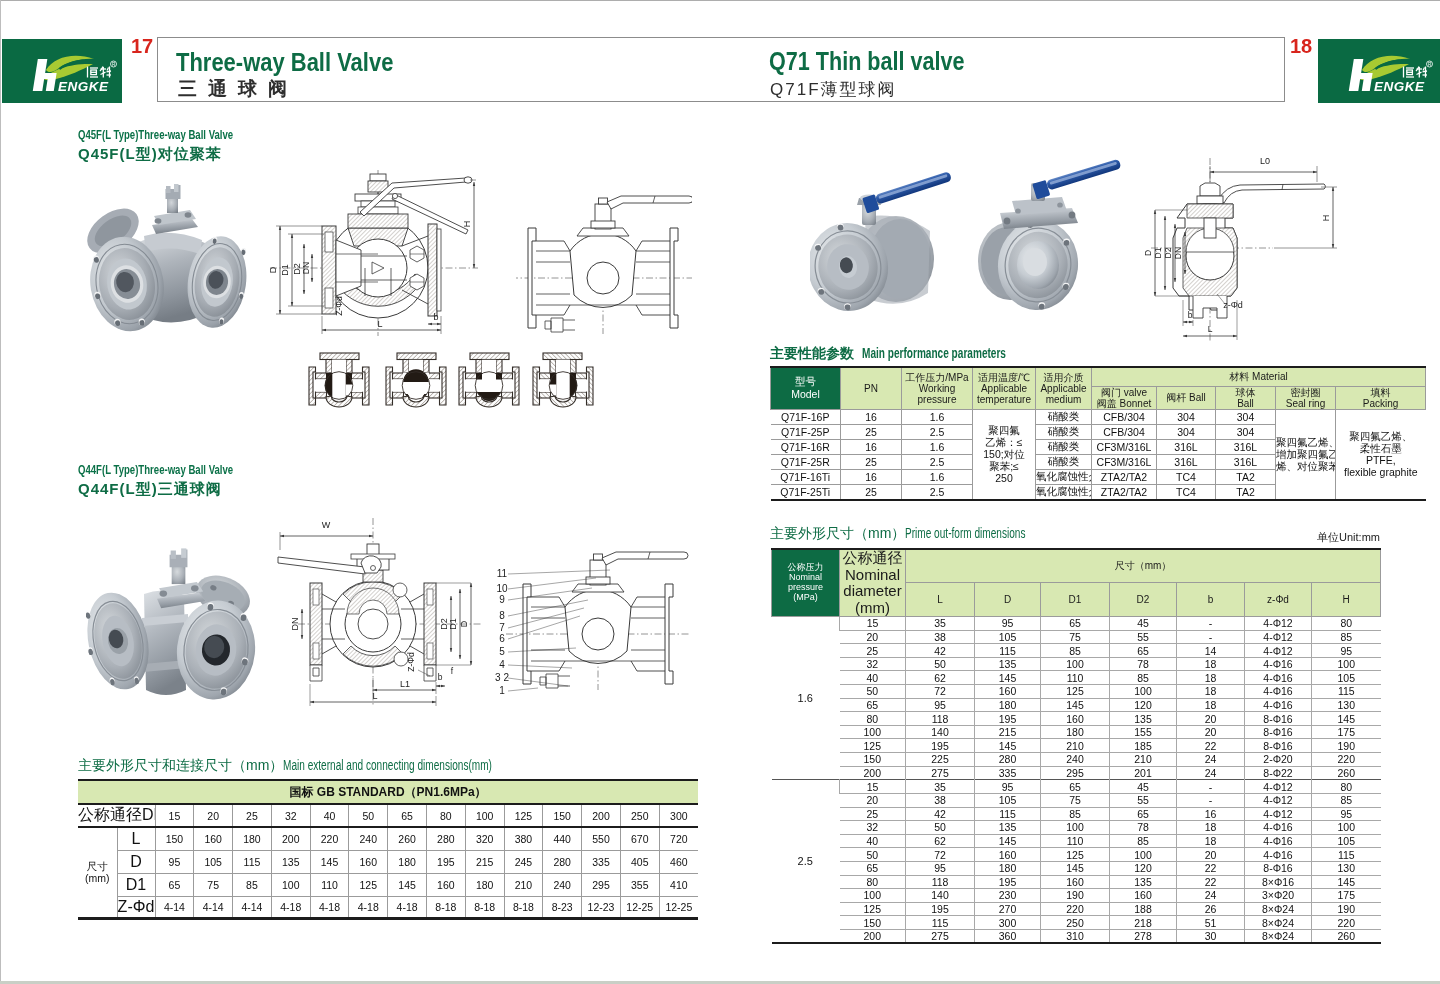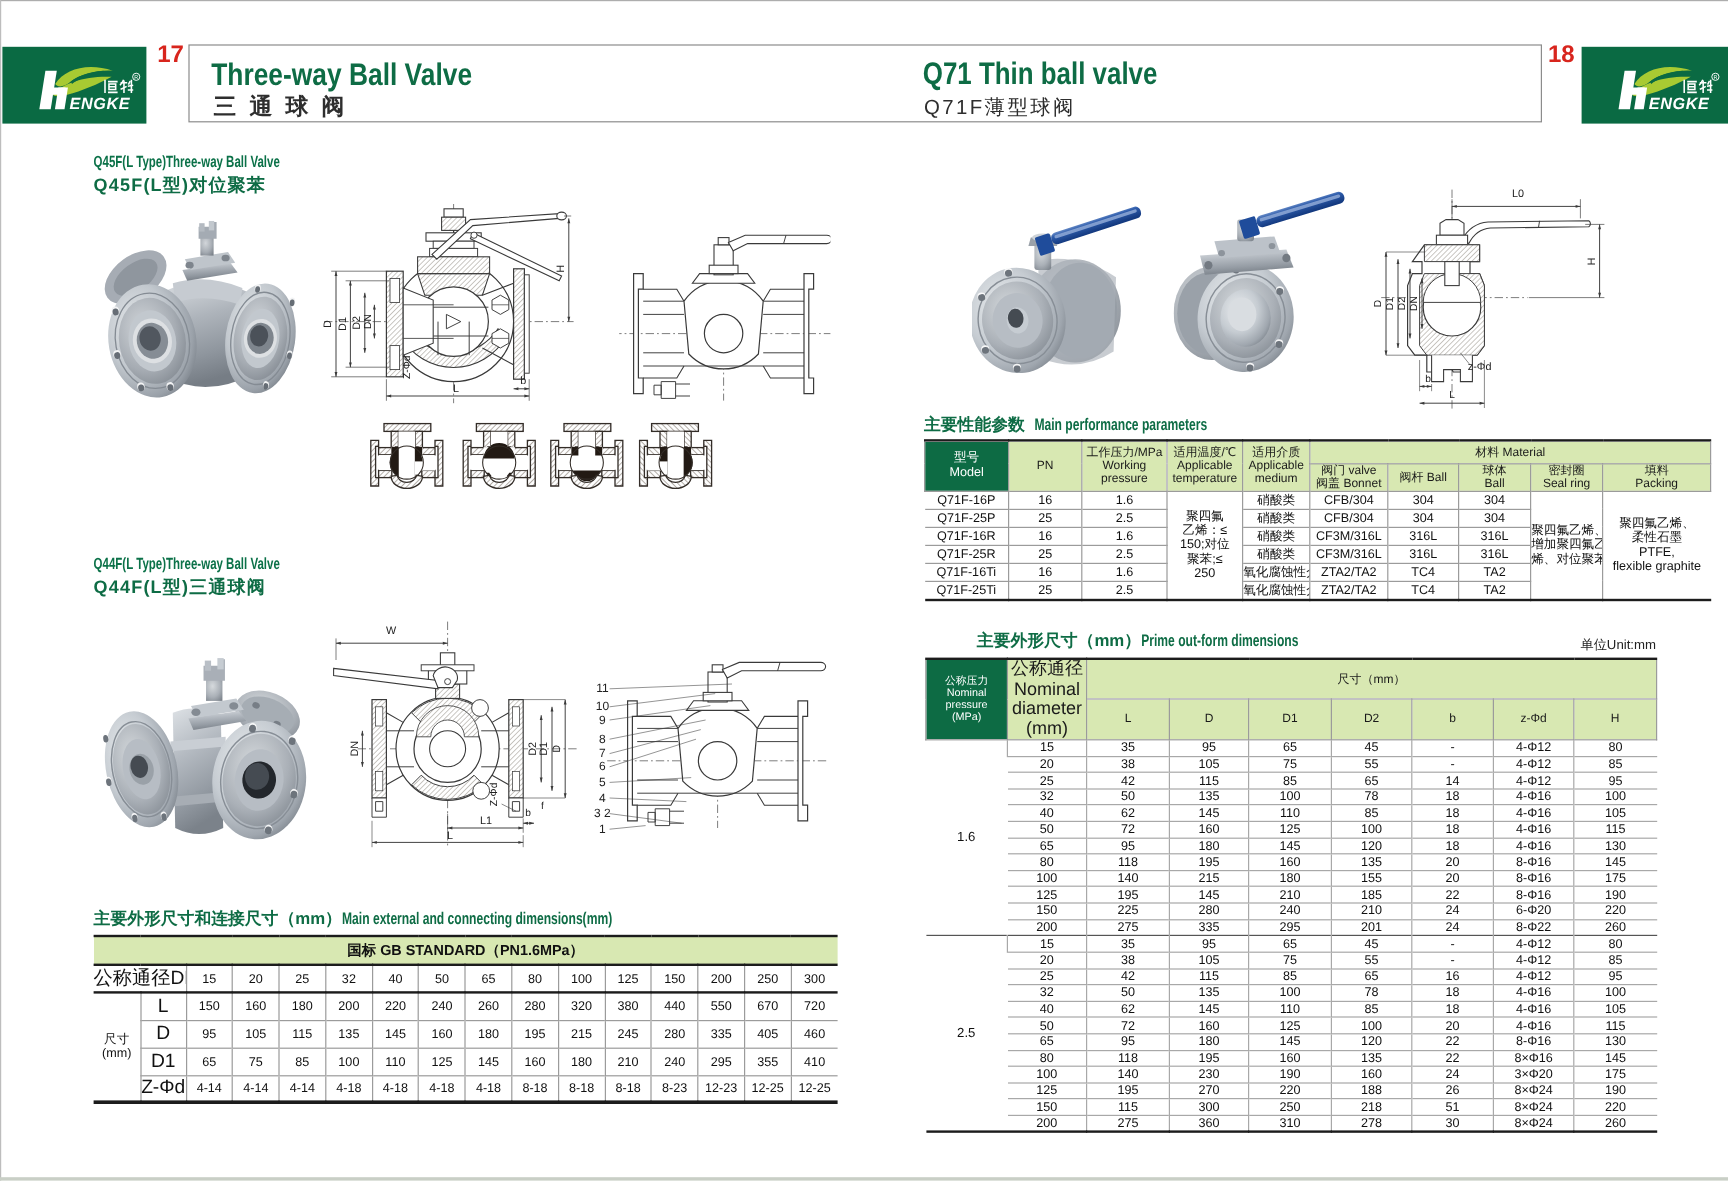--- a/index.html
+++ b/index.html
@@ -567,21 +567,21 @@
       <text x="10" y="107" font-size="10" fill="#222" text-anchor="middle" font-family="Liberation Sans">5</text>
       <line x1="16" y1="104" x2="84" y2="100" stroke="#3a3a3a" stroke-width="0.45"></line>
       <text x="10" y="120" font-size="10" fill="#222" text-anchor="middle" font-family="Liberation Sans">4</text>
       <line x1="16" y1="117" x2="80" y2="120" stroke="#3a3a3a" stroke-width="0.45"></line>
       <text x="10" y="133" font-size="10" fill="#222" text-anchor="middle" font-family="Liberation Sans">3  2</text>
       <line x1="16" y1="130" x2="76" y2="138" stroke="#3a3a3a" stroke-width="0.45"></line>
       <text x="10" y="146" font-size="10" fill="#222" text-anchor="middle" font-family="Liberation Sans">1</text>
       <line x1="16" y1="143" x2="46" y2="140" stroke="#3a3a3a" stroke-width="0.45"></line>
     </svg></div>
 
-<div class="abs green" style="left:78px;top:757px;font-size:14px;font-weight:bold;white-space:nowrap">主要外形尺寸和连接尺寸（mm）<span class="eng">Main external and connecting dimensions(mm)</span></div>
+<div class="abs green" style="left:78px;top:757px;font-size:14px;font-weight:normal;white-space:nowrap">主要外形尺寸和连接尺寸（mm）<span class="eng">Main external and connecting dimensions(mm)</span></div>
 <div class="abs" id="table1" style="left:78px;top:779px;width:620px">
 <table style="width:620px;font-size:10.5px;color:#111">
 <colgroup>
         <col style="width:39px">
         <col style="width:38px">
         <col span="14" style="width:38.786px">
       </colgroup>
 <tbody>
         <tr style="height:24px;background:#d8e8b2;border-top:2px solid #1c1c1c;border-bottom:2px solid #1c1c1c">
 <td colspan="16" style="text-align:center;font-weight:bold;font-size:12px">国标 GB STANDARD（PN1.6MPa）</td>
@@ -938,21 +938,21 @@
           <td>2.5</td>
           <td>氧化腐蚀性介质</td>
           <td>ZTA2/TA2</td>
           <td>TC4</td>
           <td>TA2</td>
         </tr>
 </tbody>
     </table>
   </div>
 
-<div class="abs green" style="left:814px;top:525px;font-size:14px;font-weight:bold;white-space:nowrap">主要外形尺寸（mm）<span class="eng">Prime out-form dimensions</span></div>
+<div class="abs green" style="left:770px;top:525px;font-size:14px;font-weight:normal;white-space:nowrap">主要外形尺寸（mm）<span class="eng">Prime out-form dimensions</span></div>
 <div class="abs" style="left:1280px;top:530px;width:100px;text-align:right;font-size:11px;color:#222">单位Unit:mm</div>
 <div class="abs" id="table3" style="left:771px;top:548px;width:609px">
 <table style="width:609px;font-size:10.5px;color:#111">
 <colgroup>
         <col style="width:68px">
         <col style="width:66px">
         <col style="width:69px">
         <col style="width:66px">
         <col style="width:69px">
         <col style="width:67px">
@@ -1076,21 +1076,21 @@
           <td>8-Φ16</td>
           <td>190</td>
         </tr>
 <tr class="dr3" style="height:13.62px">
           <td>150</td>
           <td>225</td>
           <td>280</td>
           <td>240</td>
           <td>210</td>
           <td>24</td>
-          <td>6-Φ20</td>
+          <td>2-Φ20</td>
           <td>220</td>
         </tr>
 <tr class="dr3" style="height:13.62px;border-bottom:1px solid #555">
           <td>200</td>
           <td>275</td>
           <td>335</td>
           <td>295</td>
           <td>201</td>
           <td>24</td>
           <td>8-Φ22</td>

